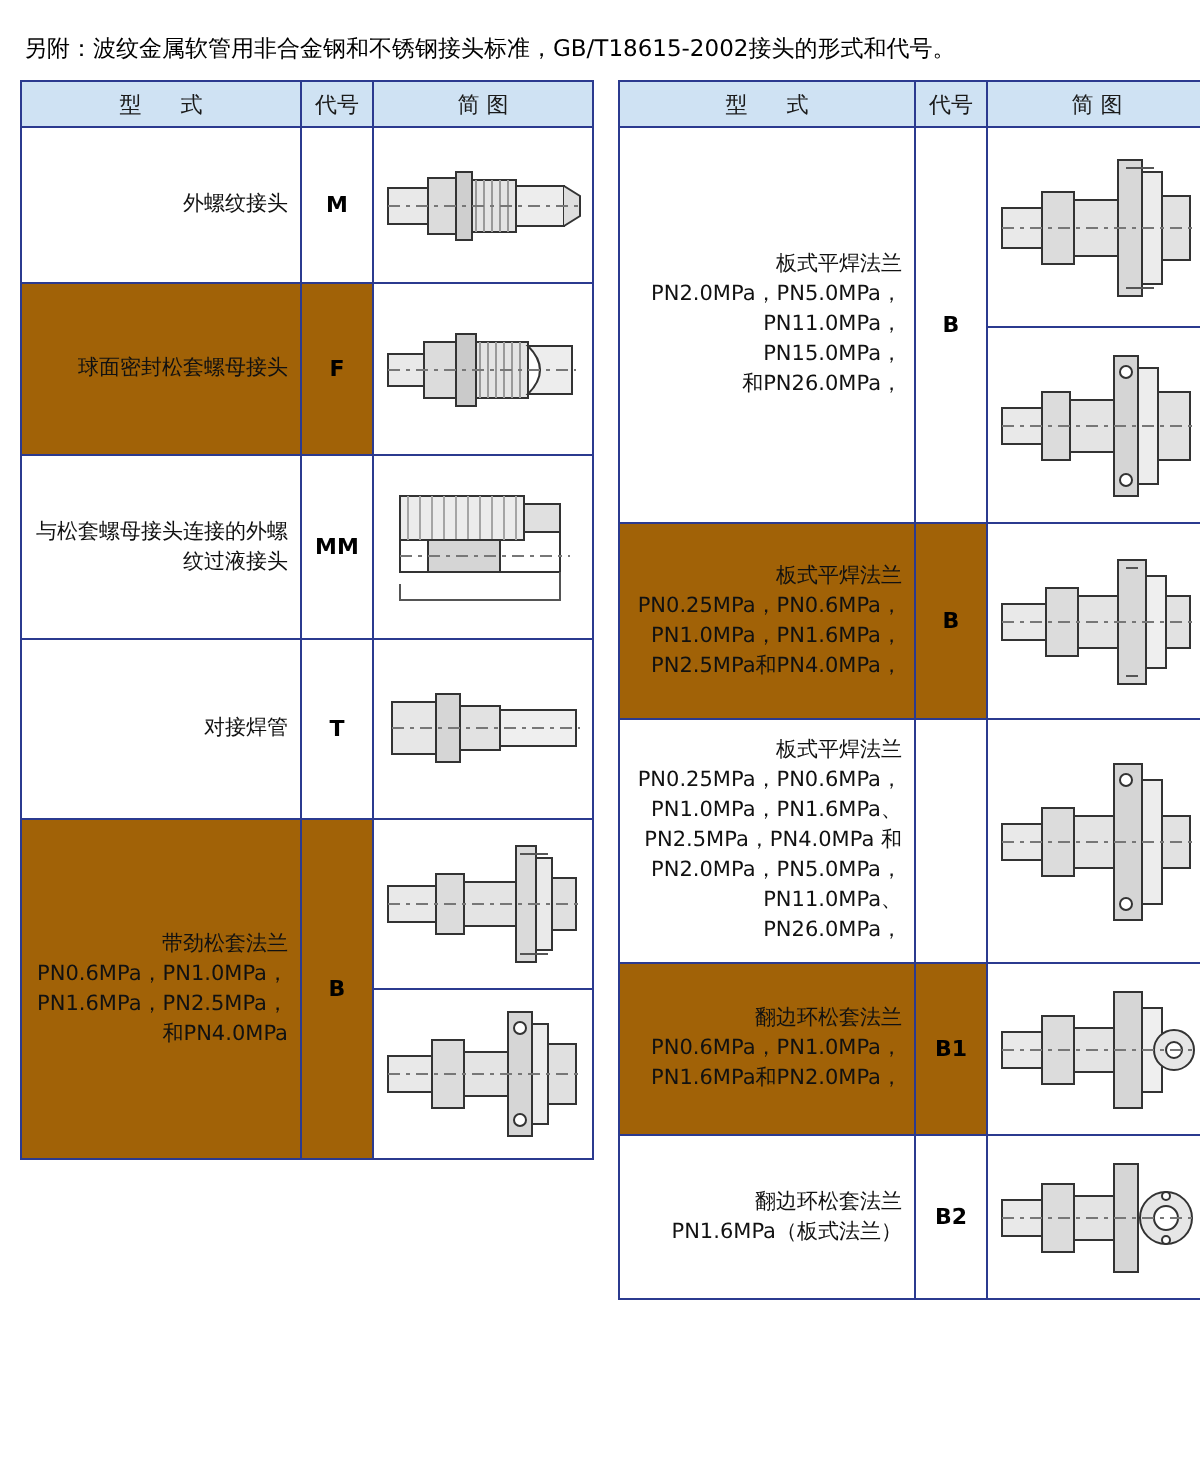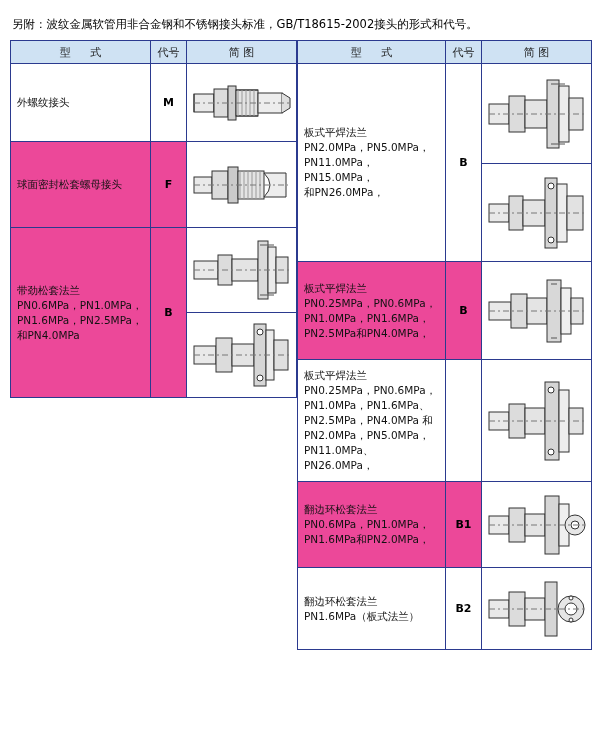--- a/index.html
+++ b/index.html
@@ -13,21 +13,21 @@
   .page{position:relative;width:600px;height:528px;box-sizing:border-box;padding:16px 10px 0 10px;}
   .title{
     font-size:11.5px;
     line-height:16px;
     margin:0 0 8px 2px;
     white-space:nowrap;
     letter-spacing:0px;
   }
   .tables{
     display:flex;
-    gap:0px;
+    gap:12px;
     align-items:flex-start;
   }
   table{
     border-collapse:collapse;
     table-layout:fixed;
   }
   table.left{width:286px;}
   table.right{width:294px;}
   th,td{
     border:1px solid #2b3a8f;
@@ -39,33 +39,33 @@
     background:#cfe2f3;
     height:22px;
     font-size:11px;
     font-weight:normal;
     color:#1a1a1a;
   }
   .hdr-type{letter-spacing:8px;padding-left:8px;}
   .cell-type{
     font-size:10.5px;
     line-height:15px;
-    text-align:left;
+    text-align:right;
     padding:8px 6px;
     color:#111;
   }
   .cell-code{
     font-size:11px;
     font-weight:bold;
   }
   .cell-fig{
     padding:0;
     background:#fff;
   }
-  .yellow{background:#ec4899;margin-left:44px;}
+  .yellow{background:#a16207;margin-left:44px;}
   .white{background:#ffffff;}
   .figwrap{
     display:flex;align-items:center;justify-content:center;
     width:100%;height:100%;
   }
   svg{display:block;}
 </style>
 </head>
 <body>
 
@@ -126,22 +126,59 @@
                   <rect x="48" y="20" width="26" height="28" fill="#e4e4e4"></rect>
                   <path d="M50 20 L50 48 M54 20 L54 48 M58 20 L58 48 M62 20 L62 48 M66 20 L66 48 M70 20 L70 48" stroke="#9a9a9a"></path>
                   <path d="M74 22 q12 12 0 24 L96 46 L96 22 Z" fill="#ededed"></path>
                   <path d="M4 34 L98 34" stroke="#777" stroke-dasharray="6 3 2 3"></path>
                 </g>
               </svg>
             </div>
           </td>
         </tr>
 
-
-
+        <tr style="height:92px">
+          <td class="cell-type white">与松套螺母接头连接的外螺纹过液接头</td>
+          <td class="cell-code white">MM</td>
+          <td class="cell-fig">
+            <div class="figwrap">
+              <svg width="104" height="76" viewBox="0 0 104 76">
+                <g stroke="#333" fill="none" stroke-width="1">
+                  <rect x="10" y="12" width="62" height="22" fill="#ececec"></rect>
+                  <path d="M14 12 L14 34 M20 12 L20 34 M26 12 L26 34 M32 12 L32 34 M38 12 L38 34 M44 12 L44 34 M50 12 L50 34 M56 12 L56 34 M62 12 L62 34 M68 12 L68 34" stroke="#a5a5a5"></path>
+                  <rect x="72" y="16" width="18" height="14" fill="#e0e0e0"></rect>
+                  <path d="M10 34 L10 50 L90 50 L90 30" fill="none"></path>
+                  <path d="M24 34 L24 50 L60 50 L60 34 Z" fill="#d5d5d5"></path>
+                  <path d="M10 56 L10 64 L90 64 L90 50" stroke="#555"></path>
+                  <path d="M10 42 L95 42" stroke="#777" stroke-dasharray="6 3 2 3"></path>
+                </g>
+              </svg>
+            </div>
+          </td>
+        </tr>
+
+
+        <tr style="height:90px">
+          <td class="cell-type white">对接焊管</td>
+          <td class="cell-code white">T</td>
+          <td class="cell-fig">
+            <div class="figwrap">
+              <svg width="104" height="72" viewBox="0 0 104 72">
+                <g stroke="#333" fill="none" stroke-width="1">
+                  <rect x="6" y="22" width="22" height="26" fill="#e7e7e7"></rect>
+                  <rect x="28" y="18" width="12" height="34" fill="#d6d6d6"></rect>
+                  <rect x="40" y="24" width="20" height="22" fill="#e2e2e2"></rect>
+                  <rect x="60" y="26" width="38" height="18" fill="#efefef"></rect>
+                  <path d="M60 26 L98 26 M60 44 L98 44"></path>
+                  <path d="M6 35 L100 35" stroke="#777" stroke-dasharray="6 3 2 3"></path>
+                </g>
+              </svg>
+            </div>
+          </td>
+        </tr>
 
         <tr style="height:170px">
           <td class="cell-type yellow" style="white-space:pre-line">带劲松套法兰
 PN0.6MPa，PN1.0MPa，
 PN1.6MPa，PN2.5MPa，
 和PN4.0MPa</td>
           <td class="cell-code yellow">B</td>
           <td class="cell-fig" style="padding:0">
             <div style="border-bottom:1px solid #2b3a8f;height:84px;display:flex;align-items:center;justify-content:center;">
               <svg width="104" height="78" viewBox="0 0 104 78">

